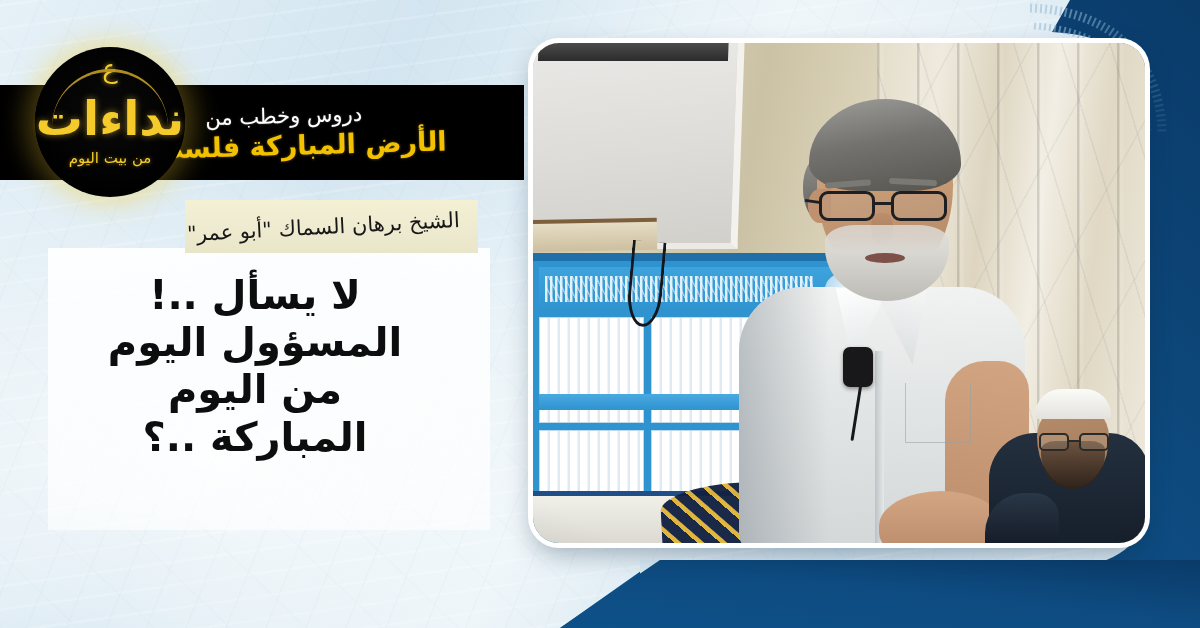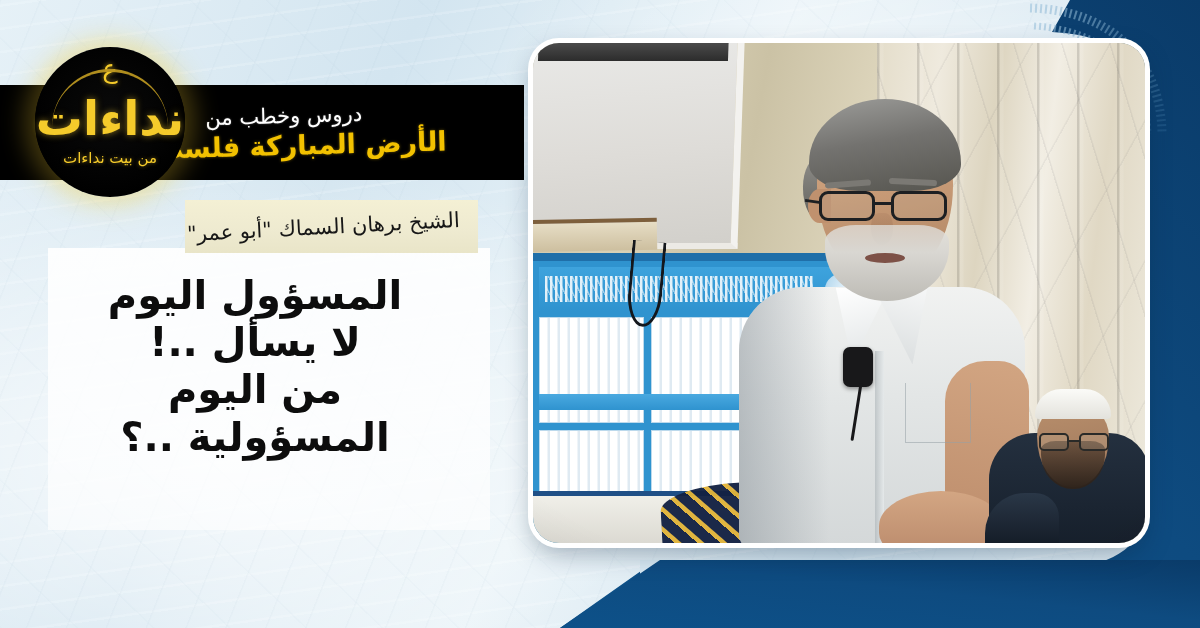--- a/index.html
+++ b/index.html
@@ -507,38 +507,38 @@
           <span class="m2-bridge"></span>
         </div>
       </div>
 
       <div class="photo-vignette"></div>
     </div>
   </div>
 
   <div class="headline-panel"></div>
   <div class="headline">
+    <div class="headline-line">لا يسأل ..!</div>
     <div class="headline-line">المسؤول اليوم</div>
-    <div class="headline-line">لا يسأل ..!</div>
     <div class="headline-line">من اليوم</div>
-    <div class="headline-line">المسؤولية ..؟</div>
+    <div class="headline-line">المباركة ..؟</div>
   </div>
 
   <div class="speaker-strip">
     <div class="speaker-text">الشيخ برهان السماك "أبو عمر"</div>
   </div>
 
   <div class="black-band">
     <div class="band-text">
       <div class="band-line1">دروس وخطب من</div>
       <div class="band-line2">الأرض المباركة فلسطين</div>
     </div>
   </div>
 
   <div class="logo-glow"></div>
   <div class="logo">
     <span class="logo-ain">ع</span>
     <span class="logo-arc"></span>
     <span class="logo-main">نداءات</span>
-    <span class="logo-sub">من بيت نداءات</span>
+    <span class="logo-sub">من بيت اليوم</span>
   </div>
 
 </div>
 
 </body></html>

